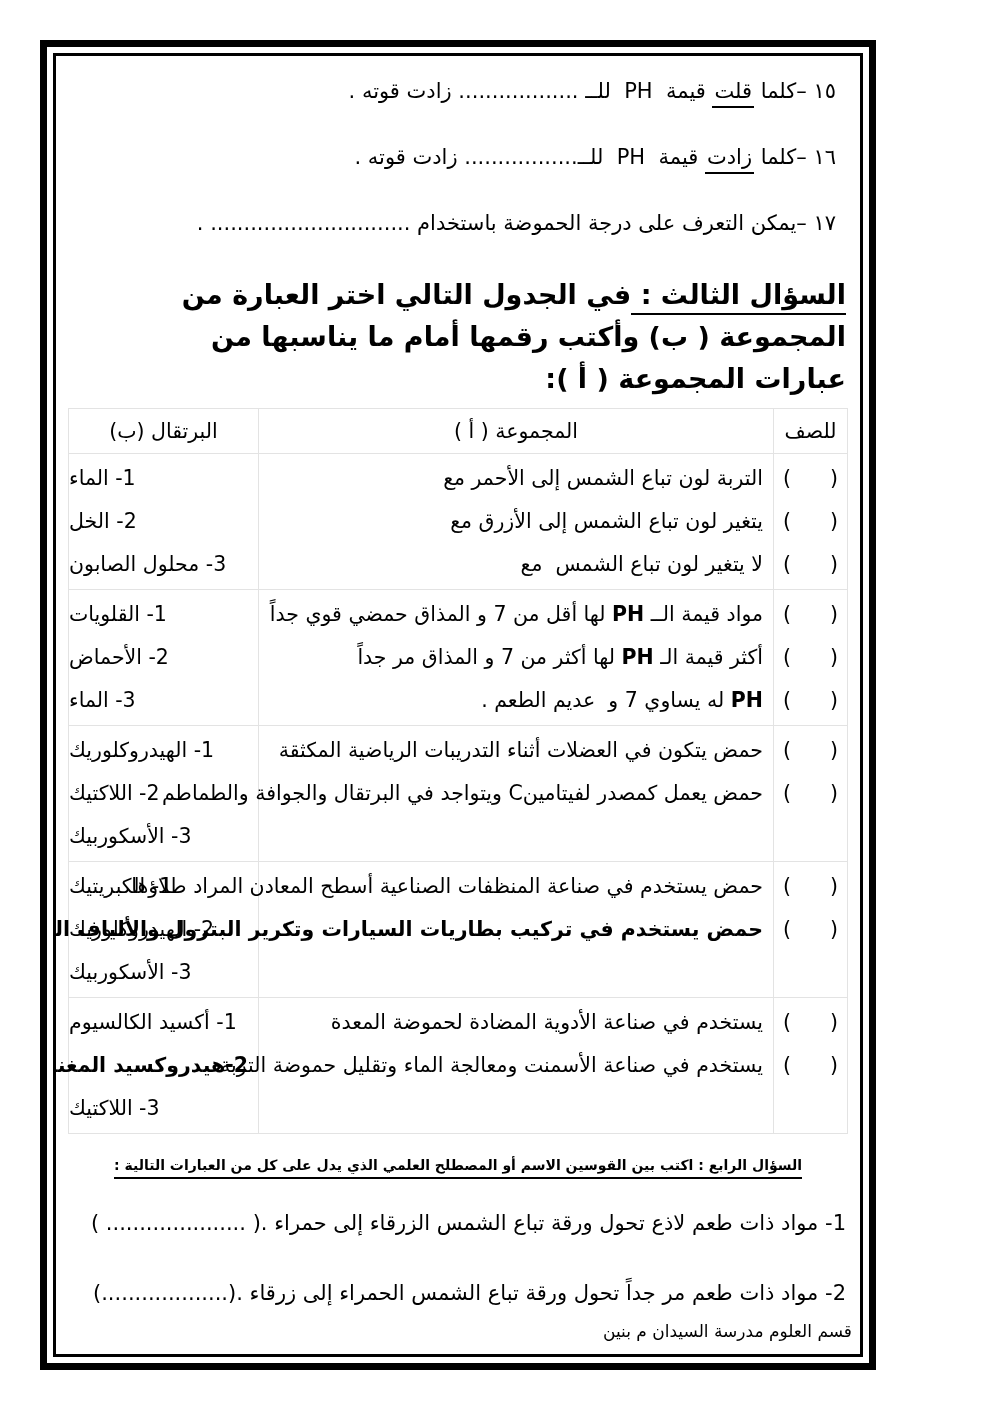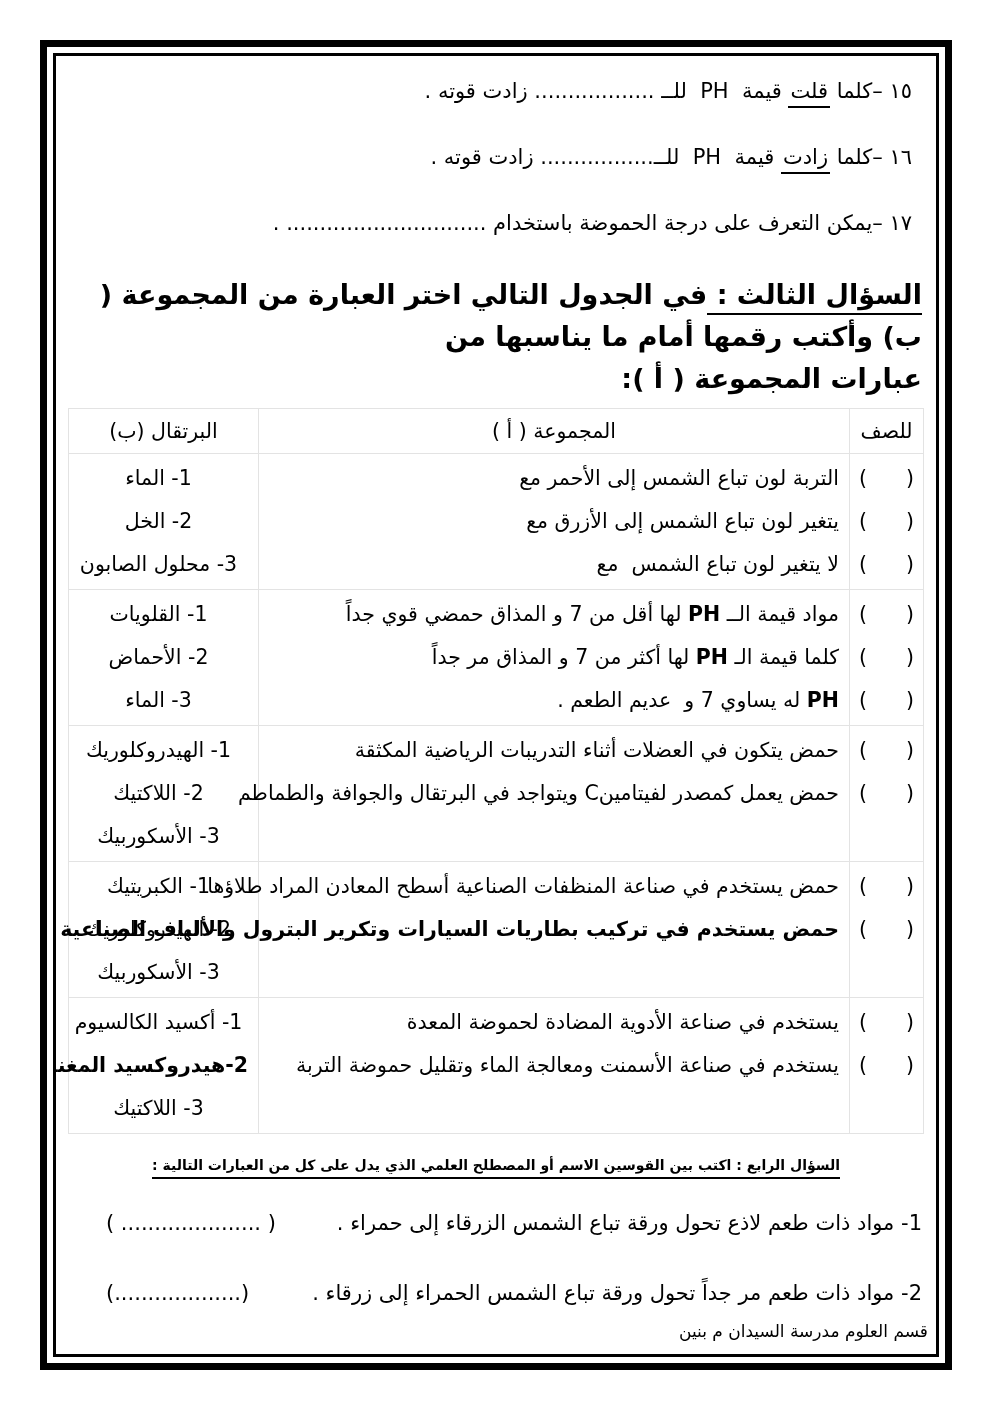--- a/index.html
+++ b/index.html
@@ -1,21 +1,21 @@
 <!DOCTYPE html>
 <html lang="ar" dir="rtl"><head>
 <meta charset="utf-8">
 <style>
   html,body{margin:0;padding:0;}
   body{
     width:992px;height:1403px;background:#ffffff;color:#000;
     font-family:"DejaVu Sans",sans-serif;position:relative;overflow:hidden;
   }
   .frame-outer{
-    position:absolute;left:40px;top:40px;width:912px;height:1330px;
+    position:absolute;left:40px;top:40px;width:836px;height:1330px;
     border:7px solid #000;padding:6px;box-sizing:border-box;
   }
   .frame-inner{
     border:3px solid #000;height:100%;box-sizing:border-box;
     position:relative;padding:0 12px;direction:rtl;overflow:hidden;
   }
   
   .intro{padding-top:20px;}
   .intro-item{
     text-align:right;font-size:21px;line-height:30px;margin-bottom:36px;
@@ -30,21 +30,21 @@
     width:100%;border-collapse:collapse;margin-top:8px;font-size:20.5px;
     direction:rtl;table-layout:fixed;
   }
   .match-table th,.match-table td{border:1px solid #e3e3e3;}
   .match-table th{font-weight:normal;height:42px;font-size:20.5px;text-align:center;}
   .match-table td{vertical-align:top;padding:3px 0;}
   .cell-num{width:74px;text-align:center;}
   .cell-b{width:190px;}
   .tline{height:43px;line-height:43px;white-space:pre;}
   .cell-a .tline{text-align:right;padding-right:10px;}
-  .cell-b .tline{text-align:center;padding-right:10px;}
+  .cell-b .tline{text-align:left;padding-right:10px;}
   .seg-b{font-weight:bold;}
   
   .q4-header{margin-top:14px;font-weight:bold;font-size:14px;line-height:34px;text-align:center;}
   .q4-title{border-bottom:2.5px solid #000;padding-bottom:4px;}
   .q4-item{
     display:flex;justify-content:space-between;align-items:flex-start;
     font-size:21px;line-height:30px;white-space:pre;padding-left:38px;padding-right:2px;
   }
   .q4-item-1{margin-top:26px;}
   .q4-item-2{margin-top:40px;}
@@ -103,21 +103,21 @@
             </td>
           </tr>
           <tr>
             <td class="cell-num">
               <div class="tline">(      )</div>
               <div class="tline">(      )</div>
               <div class="tline">(      )</div>
             </td>
             <td class="cell-a">
               <div class="tline"><span>مواد قيمة الــ </span><span class="seg-b">PH</span><span> لها أقل من 7 و المذاق حمضي قوي جداً</span></div>
-              <div class="tline"><span>كلما قيمة الـ </span><span class="seg-b">PH</span><span> لها أكثر من 7 و المذاق مر جداً</span></div>
+              <div class="tline"><span>أكثر قيمة الـ </span><span class="seg-b">PH</span><span> لها أكثر من 7 و المذاق مر جداً</span></div>
               <div class="tline"><span class="seg-b">PH</span><span> له يساوي 7 و  عديم الطعم .</span></div>
             </td>
             <td class="cell-b">
               <div class="tline">1- القلويات</div>
               <div class="tline">2- الأحماض</div>
               <div class="tline">3- الماء</div>
             </td>
           </tr>
           <tr>
             <td class="cell-num">

